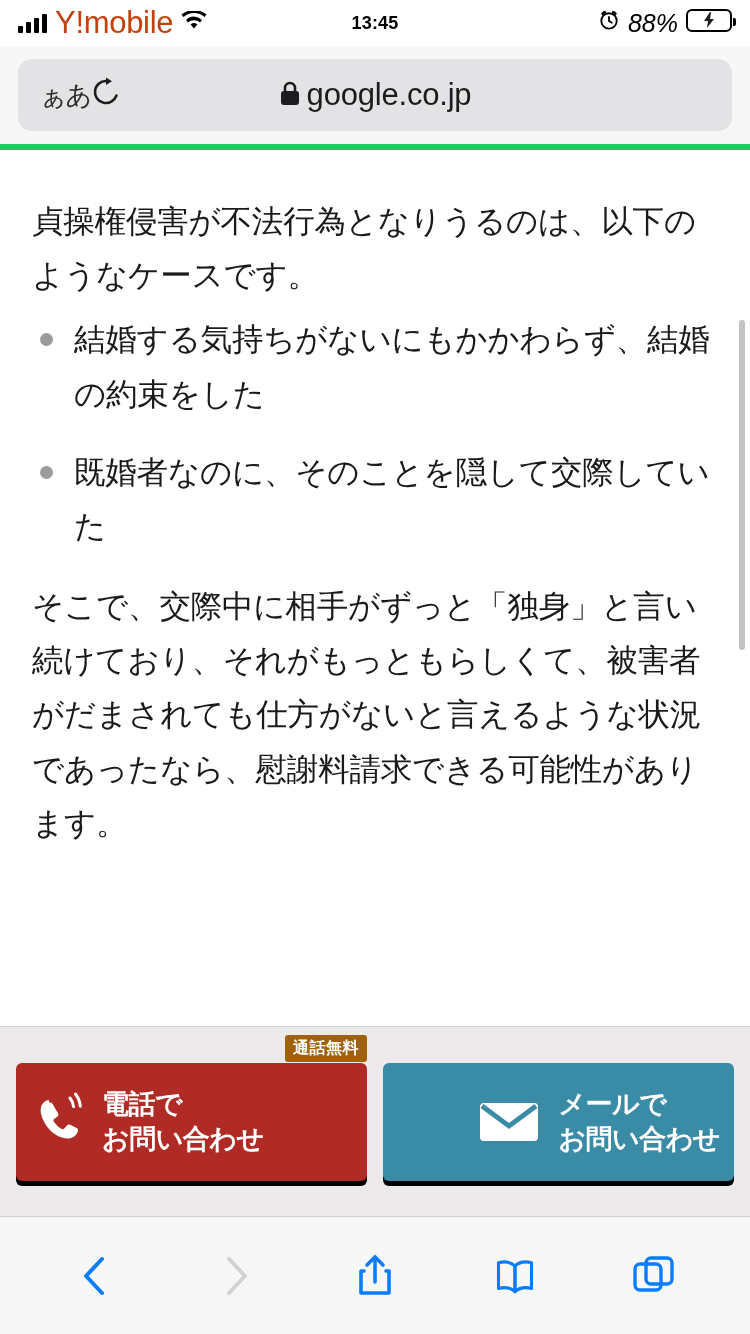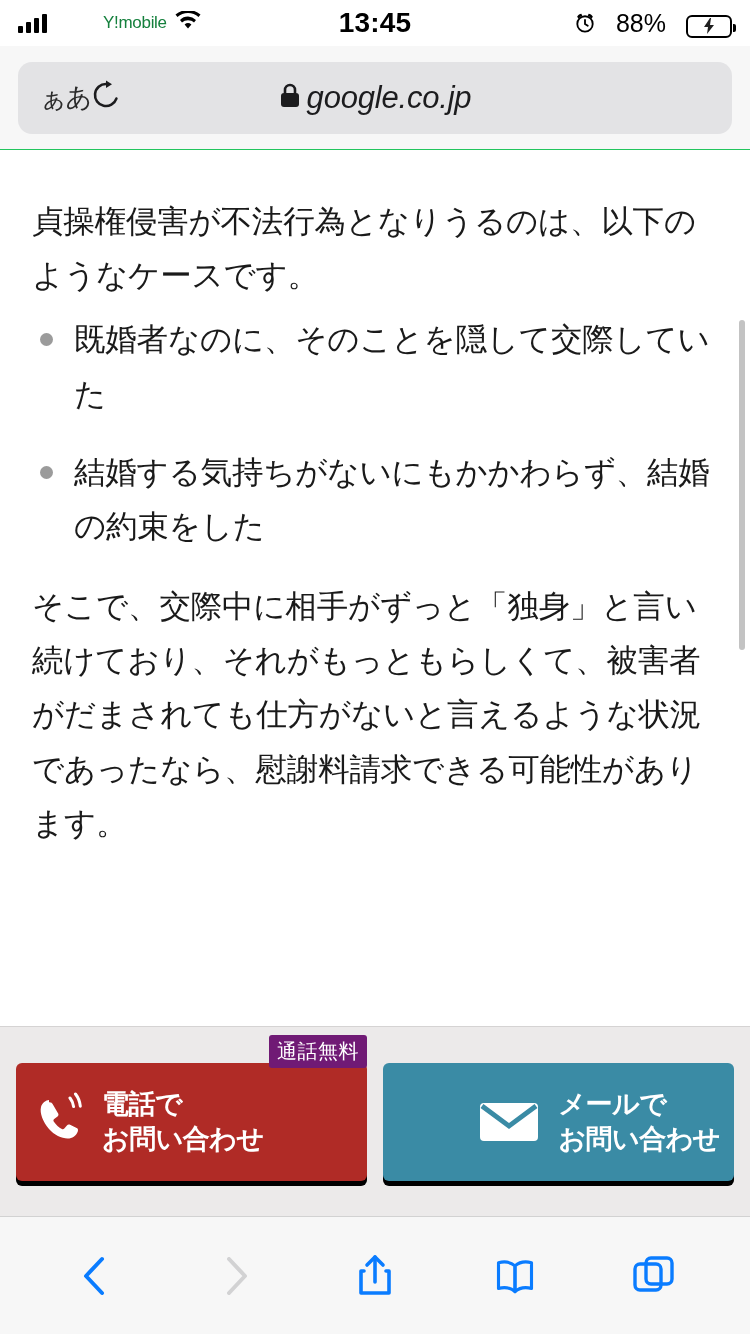--- a/index.html
+++ b/index.html
@@ -40,42 +40,42 @@
     display: block;
     width: 5px;
     background: #000;
     border-radius: 1px;
   }
   .signal-bars i:nth-child(1) { height: 7px; }
   .signal-bars i:nth-child(2) { height: 11px; }
   .signal-bars i:nth-child(3) { height: 15px; }
   .signal-bars i:nth-child(4) { height: 19px; }
   .carrier {
-    font-size: 17px;
+    font-size: 31px;
     font-weight: 500;
     letter-spacing: -0.3px;
-    color: #15803d;
-    margin-left: 48px;
+    color: #c2410c;
   }
   .wifi-icon { width: 26px; height: 20px; }
   .status-center {
     position: absolute;
     left: 0; right: 0;
     text-align: center;
-    font-size: 28px;
+    font-size: 18px;
     font-weight: 600;
     color: #000;
     letter-spacing: 0.2px;
   }
   .status-right {
     margin-left: auto;
     display: flex;
-    align-items: flex-end;
-    gap: 20px;
+    align-items: flex-start;
+    gap: 8px;
     z-index: 2;
+    font-style: italic;
   }
   .alarm-icon { width: 22px; height: 22px; }
   .battery-pct {
     font-size: 25px;
     font-weight: 500;
     color: #000;
   }
   .battery {
     width: 46px;
     height: 23px;
@@ -110,21 +110,21 @@
   }
 
   
   .browser-bar {
     height: 104px;
     background: #f7f7f7;
     display: flex;
     align-items: center;
     padding: 0 18px;
     box-sizing: border-box;
-    border-bottom: 1px solid #22c55e;
+    border-bottom: 6px solid #22c55e;
   }
   .url-field {
     flex: 1;
     height: 72px;
     background: #e3e3e5;
     border-radius: 14px;
     display: flex;
     align-items: center;
     padding: 0 22px;
     box-sizing: border-box;
@@ -138,21 +138,20 @@
     z-index: 2;
   }
   .url-center {
     position: absolute;
     left: 0; right: 0;
     display: flex;
     align-items: center;
     justify-content: center;
     gap: 6px;
     pointer-events: none;
-    font-style: italic;
   }
   .lock-icon { width: 22px; height: 27px; }
   .url-text {
     font-size: 31px;
     color: #1c1c1e;
     letter-spacing: -0.2px;
   }
   .reload-icon {
     width: 30px; height: 32px;
     margin-left: auto;
@@ -245,24 +244,24 @@
     font-size: 27px;
     font-weight: 700;
     line-height: 1.28;
     letter-spacing: -0.5px;
   }
   .cta-icon { flex: 0 0 auto; }
   .free-badge {
     position: absolute;
     top: -28px;
     right: 0;
-    background: #701a75;
+    background: #a16207;
     color: #fff;
-    font-size: 20px;
-    font-weight: 400;
+    font-size: 16px;
+    font-weight: 700;
     padding: 3px 8px;
     border-radius: 3px;
     letter-spacing: 0.5px;
   }
 
   
   .toolbar {
     position: absolute;
     left: 0; right: 0;
     bottom: 0;
@@ -336,22 +335,22 @@
         <path d="M15 0.5v7.5l6-3.8z" fill="#1c1c1e"></path>
       </svg>
     </span>
   </div>
 </div>
 
 <div class="page">
   <div class="content">
     <p class="para tight">貞操権侵害が不法行為となりうるのは、以下のようなケースです。</p>
     <ul class="bullets">
+      <li>結婚する気持ちがないにもかかわらず、結婚の約束をした</li>
       <li>既婚者なのに、そのことを隠して交際していた</li>
-      <li>結婚する気持ちがないにもかかわらず、結婚の約束をした</li>
     </ul>
     <p class="para">そこで、交際中に相手がずっと「独身」と言い続けており、それがもっともらしくて、被害者がだまされても仕方がないと言えるような状況であったなら、慰謝料請求できる可能性があります。</p>
   </div>
   <div class="scrollbar"></div>
 </div>
 
 <div class="cta-bar">
   <div class="cta cta-phone">
     <span class="cta-icon">
       <svg width="54" height="56" viewBox="0 0 54 56">

